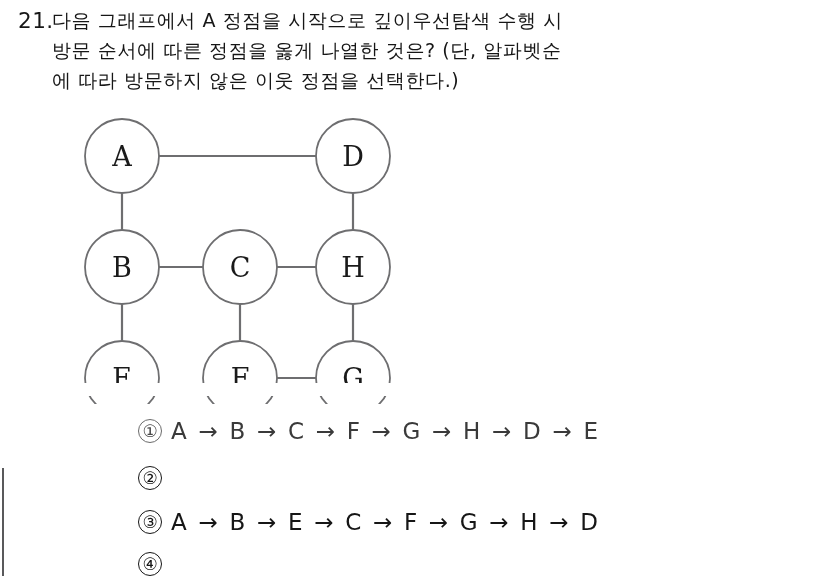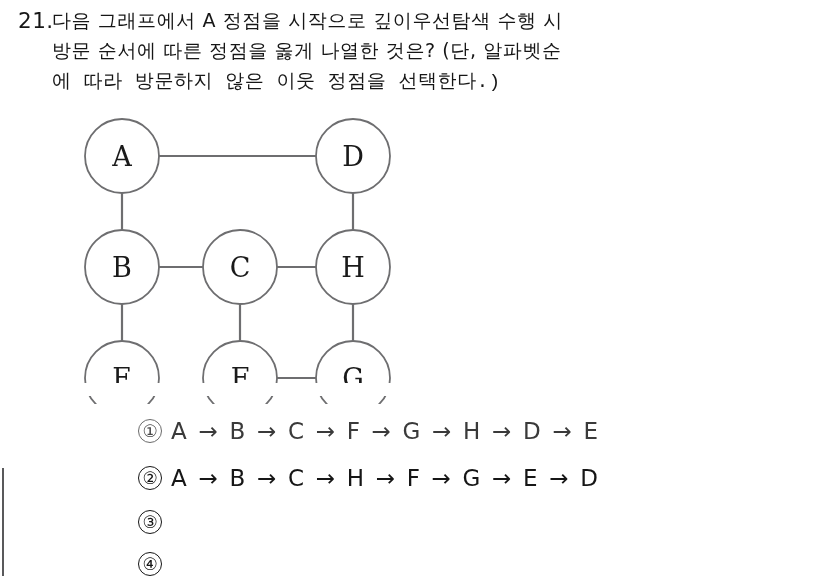--- a/index.html
+++ b/index.html
@@ -55,21 +55,21 @@
     position: absolute;
     left: 18px;
     top: 8px;
     font-family: "DejaVu Sans", sans-serif;
     font-size: 21.5px;
     color: #161616;
     letter-spacing: 0.5px;
   }
   .q-line-1 { left: 52px; top: 8px; }
   .q-line-2 { left: 52px; top: 38px; text-align: center; }
-  .q-line-3 { left: 52px; top: 68px; font-family: Liberation Mono, monospace; }
+  .q-line-3 { left: 52px; top: 68px; }
 
   
   .figure {
     position: absolute;
     left: 0px;
     top: 105px;
     width: 430px;
     height: 305px;
   }
   .figure svg { display: block; }
@@ -210,25 +210,25 @@
 
   <div class="options">
 
     <div class="option-row r1">
       <span class="opt-num">①</span>
       <span class="opt-text">A → B → C → F → G → H → D → E</span>
     </div>
 
     <div class="option-row r2">
       <span class="opt-num">②</span>
-      <span class="opt-text">A → B → C → H → F → G → E → D</span>
     </div>
 
     <div class="option-row r3">
       <span class="opt-num">③</span>
+      <span class="opt-text">A → B → E → C → F → G → H → D</span>
     </div>
 
     <div class="option-row r4">
       <span class="opt-num">④</span>
     </div>
 
   </div>
 
 </div>
 

